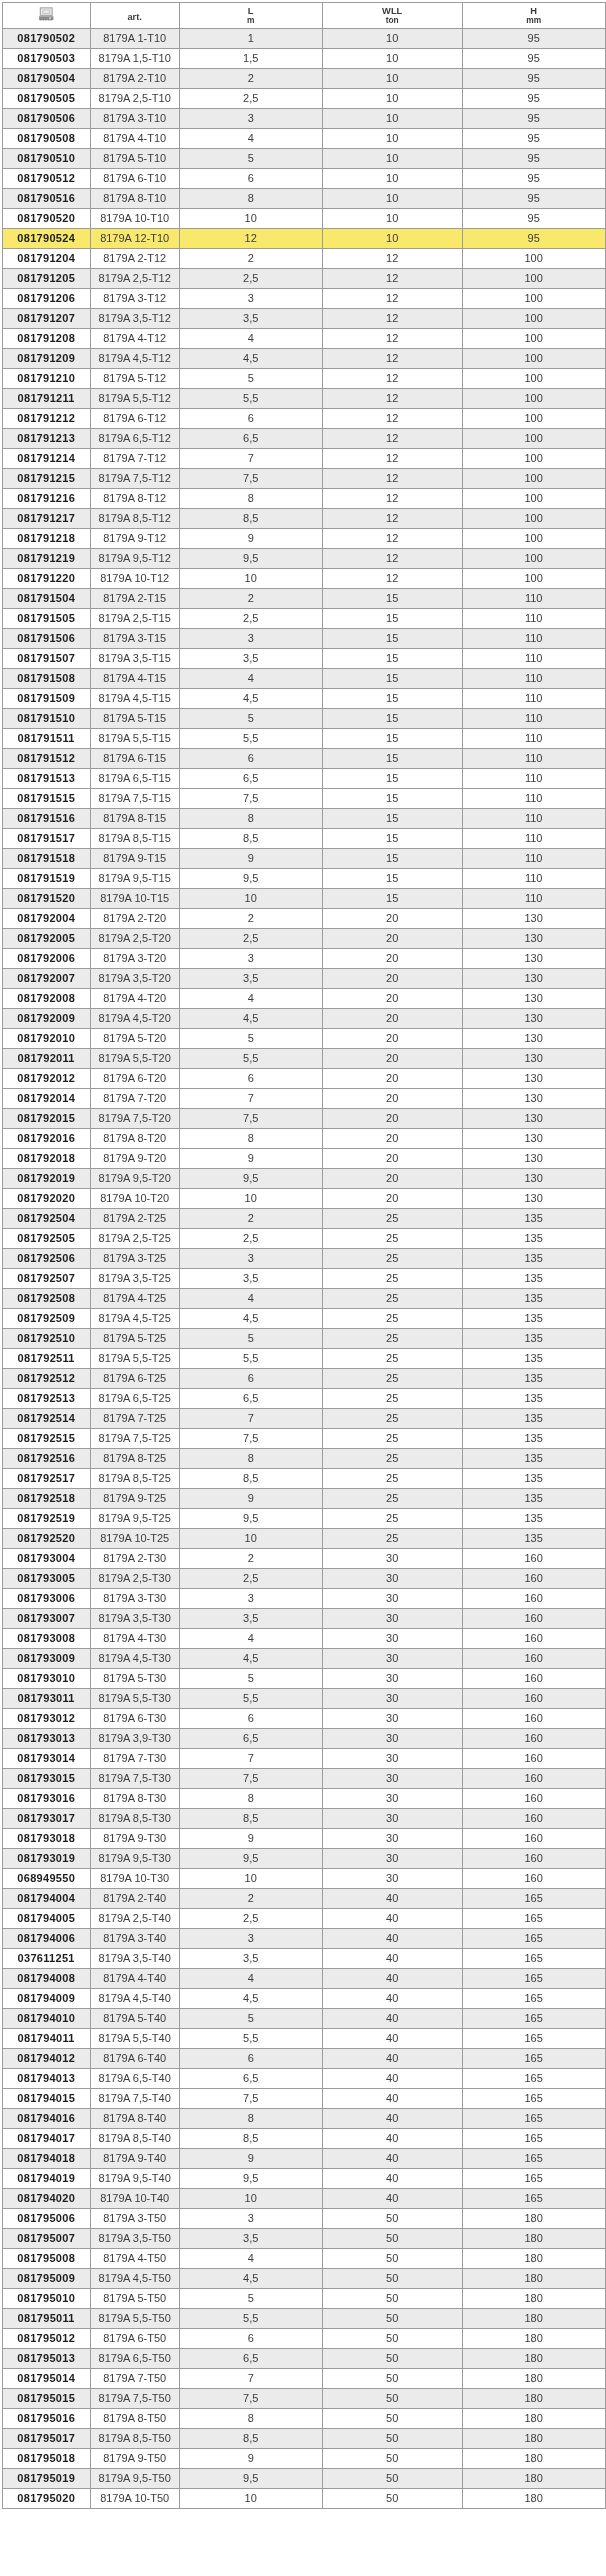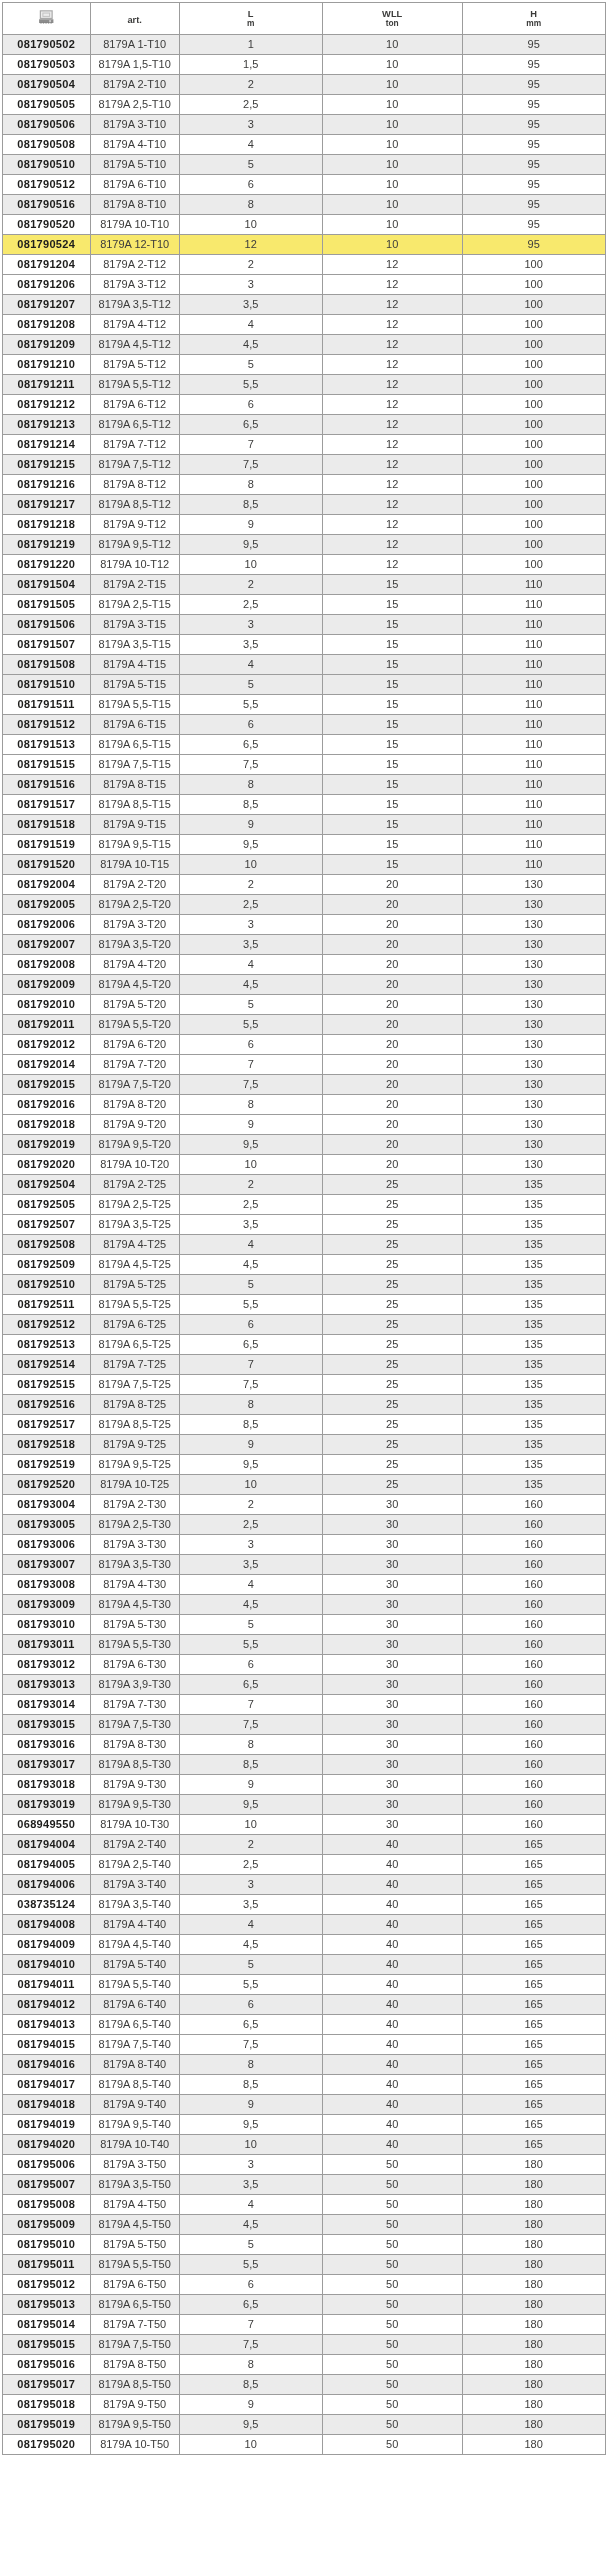--- a/index.html
+++ b/index.html
@@ -25,21 +25,21 @@
   table.catalog col.c-wll{width:140px;}
   table.catalog col.c-h{width:143px;}
   table.catalog th, table.catalog td{
     border:0.8px solid var(--border);
     text-align:center;
     vertical-align:middle;
     padding:0;
     overflow:hidden;
     white-space:nowrap;
   }
-  thead tr{height:32px;margin-left:16px;}
+  thead tr{height:26px;margin-left:16px;}
   thead th{background:var(--bg);font-weight:bold;color:var(--text);}
   .hdr-label{display:block;font-size:9.3px;font-weight:bold;line-height:10px;}
   .hdr-unit{display:block;font-size:8.4px;font-weight:bold;line-height:9.3px;}
   .hdr-art{font-size:9.3px;font-weight:bold;}
   tbody tr{height:20px;}
   tbody td{font-size:11px;color:var(--text);}
   tbody td.cell-id{font-weight:bold;font-size:11px;color:var(--id-text);letter-spacing:0.3px;}
   tbody tr.stripe{background:var(--stripe);}
   tbody tr.highlight{background:var(--highlight) !important;padding-left:27px;}
   .hicon{display:inline-block;line-height:0;}
@@ -164,20 +164,27 @@
           <td class="cell-wll">10</td>
           <td class="cell-height">95</td>
         </tr>
         <tr>
           <td class="cell-id">081791204</td>
           <td class="cell-art">8179A 2-T12</td>
           <td class="cell-length">2</td>
           <td class="cell-wll">12</td>
           <td class="cell-height">100</td>
         </tr>
+        <tr class="stripe">
+          <td class="cell-id">081791205</td>
+          <td class="cell-art">8179A 2,5-T12</td>
+          <td class="cell-length">2,5</td>
+          <td class="cell-wll">12</td>
+          <td class="cell-height">100</td>
+        </tr>
         <tr>
           <td class="cell-id">081791206</td>
           <td class="cell-art">8179A 3-T12</td>
           <td class="cell-length">3</td>
           <td class="cell-wll">12</td>
           <td class="cell-height">100</td>
         </tr>
         <tr class="stripe">
           <td class="cell-id">081791207</td>
           <td class="cell-art">8179A 3,5-T12</td>
@@ -304,20 +311,27 @@
           <td class="cell-wll">15</td>
           <td class="cell-height">110</td>
         </tr>
         <tr class="stripe">
           <td class="cell-id">081791508</td>
           <td class="cell-art">8179A 4-T15</td>
           <td class="cell-length">4</td>
           <td class="cell-wll">15</td>
           <td class="cell-height">110</td>
         </tr>
+        <tr>
+          <td class="cell-id">081791509</td>
+          <td class="cell-art">8179A 4,5-T15</td>
+          <td class="cell-length">4,5</td>
+          <td class="cell-wll">15</td>
+          <td class="cell-height">110</td>
+        </tr>
         <tr class="stripe">
           <td class="cell-id">081791510</td>
           <td class="cell-art">8179A 5-T15</td>
           <td class="cell-length">5</td>
           <td class="cell-wll">15</td>
           <td class="cell-height">110</td>
         </tr>
         <tr>
           <td class="cell-id">081791511</td>
           <td class="cell-art">8179A 5,5-T15</td>
@@ -493,20 +507,27 @@
           <td class="cell-wll">25</td>
           <td class="cell-height">135</td>
         </tr>
         <tr>
           <td class="cell-id">081792505</td>
           <td class="cell-art">8179A 2,5-T25</td>
           <td class="cell-length">2,5</td>
           <td class="cell-wll">25</td>
           <td class="cell-height">135</td>
         </tr>
+        <tr class="stripe">
+          <td class="cell-id">081792506</td>
+          <td class="cell-art">8179A 3-T25</td>
+          <td class="cell-length">3</td>
+          <td class="cell-wll">25</td>
+          <td class="cell-height">135</td>
+        </tr>
         <tr>
           <td class="cell-id">081792507</td>
           <td class="cell-art">8179A 3,5-T25</td>
           <td class="cell-length">3,5</td>
           <td class="cell-wll">25</td>
           <td class="cell-height">135</td>
         </tr>
         <tr class="stripe">
           <td class="cell-id">081792508</td>
           <td class="cell-art">8179A 4-T25</td>
@@ -732,21 +753,21 @@
           <td class="cell-height">165</td>
         </tr>
         <tr class="stripe">
           <td class="cell-id">081794006</td>
           <td class="cell-art">8179A 3-T40</td>
           <td class="cell-length">3</td>
           <td class="cell-wll">40</td>
           <td class="cell-height">165</td>
         </tr>
         <tr>
-          <td class="cell-id">038735124</td>
+          <td class="cell-id">037611251</td>
           <td class="cell-art">8179A 3,5-T40</td>
           <td class="cell-length">3,5</td>
           <td class="cell-wll">40</td>
           <td class="cell-height">165</td>
         </tr>
         <tr class="stripe">
           <td class="cell-id">081794008</td>
           <td class="cell-art">8179A 4-T40</td>
           <td class="cell-length">4</td>
           <td class="cell-wll">40</td>

